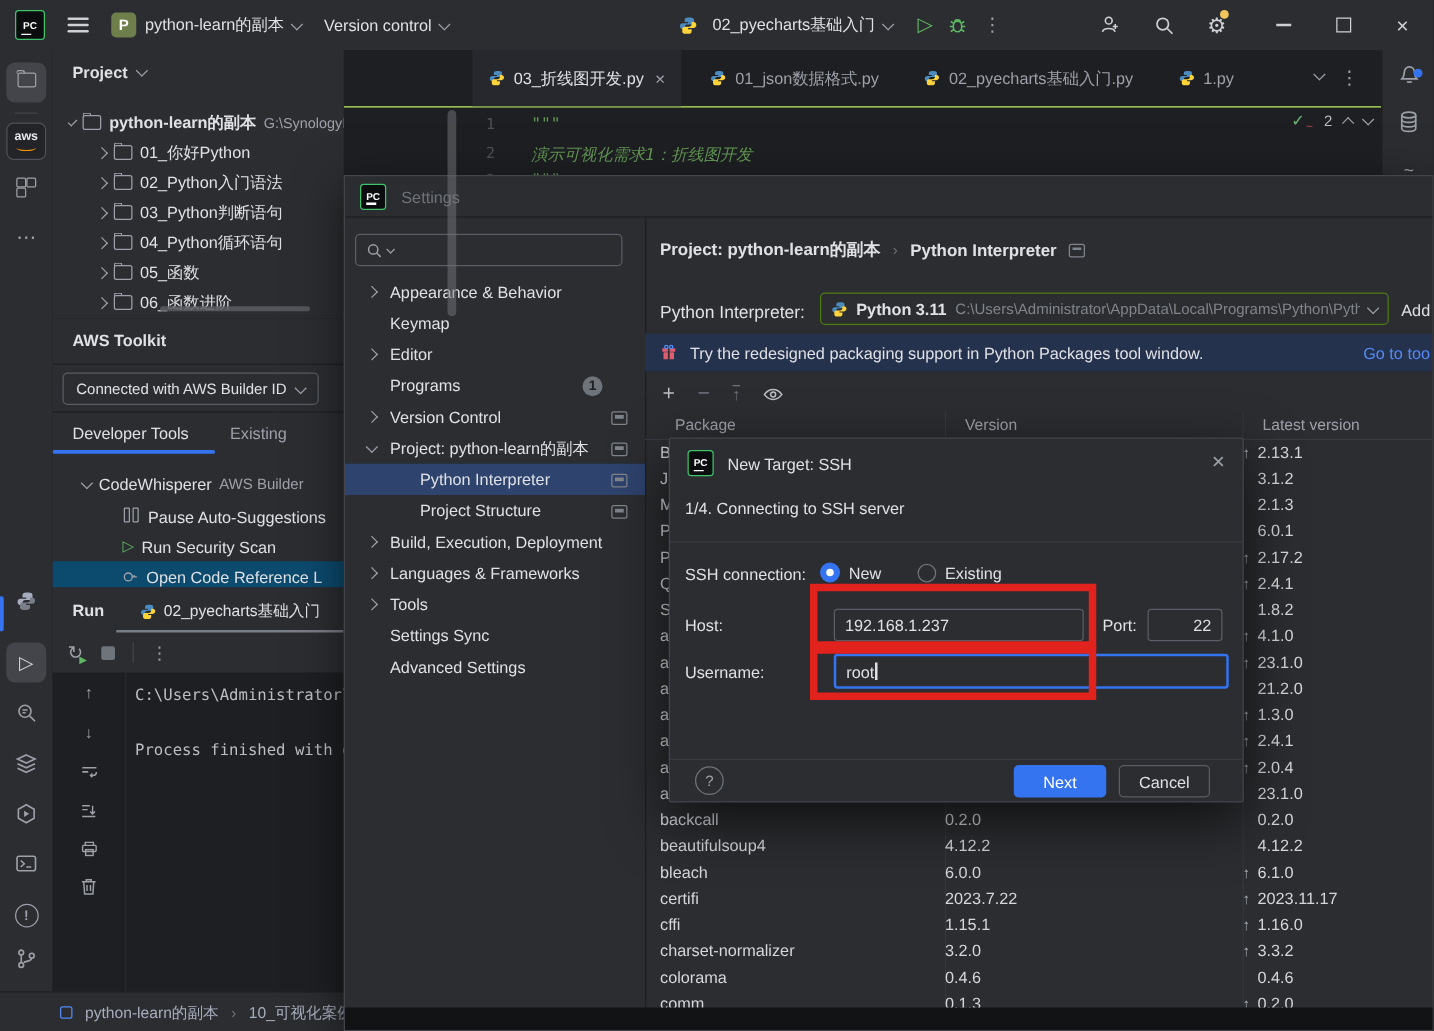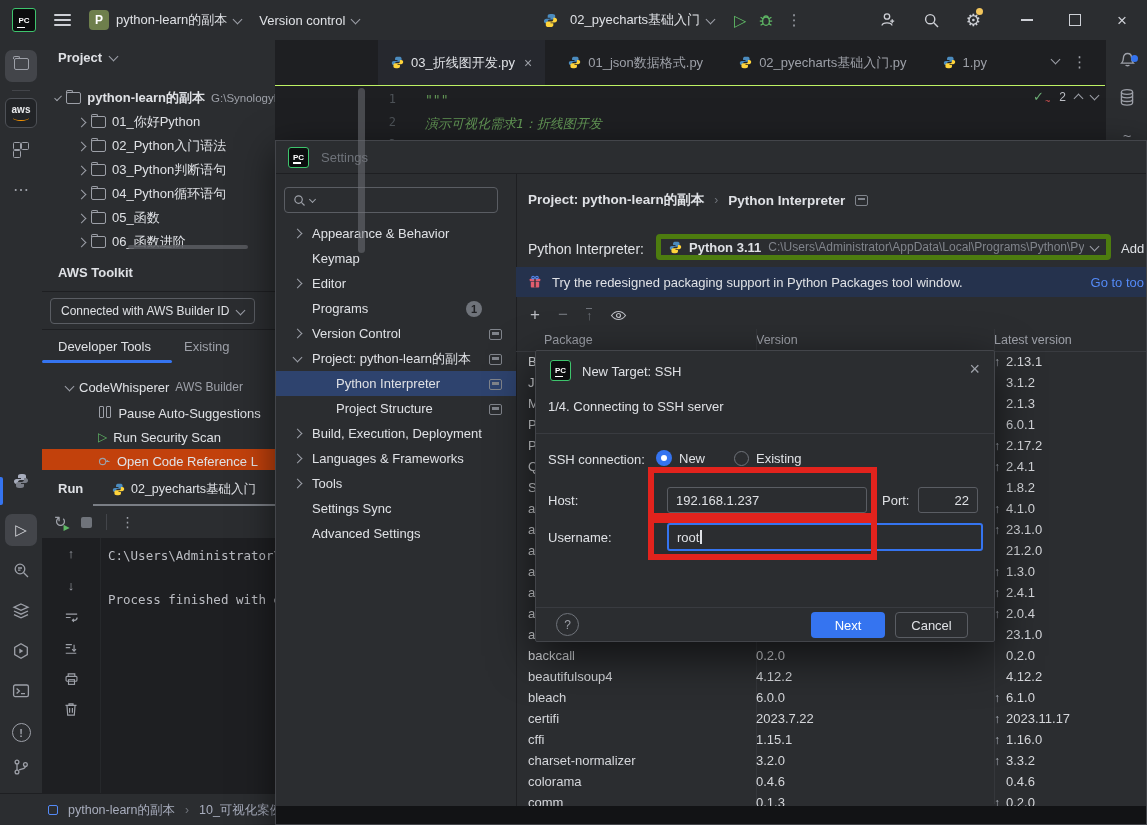--- a/index.html
+++ b/index.html
@@ -101,21 +101,21 @@
   .str .ch{position:absolute;left:18px;}
   .str .lbl{position:absolute;left:36px;white-space:nowrap;}
   .str .lbl.child{left:60px;}
   .str.sel{background:#2e436e;}
   .str .mk{position:absolute;right:14px;top:8px;}
   .badge{position:absolute;right:34px;width:16px;height:16px;border-radius:50%;background:#6f737a;color:#1e1f22;
          font-size:11px;font-weight:bold;display:flex;align-items:center;justify-content:center;}
   .s-content{position:absolute;left:240px;top:32px;right:0;bottom:0;overflow:hidden;}
   .crumb{position:absolute;left:12px;top:18px;display:flex;align-items:center;gap:10px;font-weight:bold;font-size:13.5px;}
   .interp-label{position:absolute;left:12px;top:68px;font-size:14px;}
-  .combo{position:absolute;left:140px;top:61px;width:455px;height:26px;border:5px solid #4d7c0f;border-radius:4px;
+  .combo{position:absolute;left:140px;top:61px;width:455px;height:26px;border:1px solid #4d7c0f;border-radius:4px;
          display:flex;align-items:center;gap:7px;padding:0 8px;box-sizing:border-box;white-space:nowrap;overflow:hidden;}
   .combo .path{color:#80848b;font-size:12px;overflow:hidden;flex:1;}
   .addlink{position:absolute;left:605px;top:68px;font-size:13px;color:#dfe1e5;white-space:nowrap;}
   .banner{position:absolute;left:0;top:94px;right:0;height:30px;background:#25324d;display:flex;align-items:center;gap:10px;padding-left:12px;font-size:13px;}
   .banner .lnk{position:absolute;right:2px;color:#548af7;white-space:nowrap;}
   .pkgbar{position:absolute;left:0px;top:128px;height:28px;display:flex;align-items:center;gap:18px;padding-left:14px;color:#bcbec4;font-size:17px;}
   .pkgbar .dim{color:#6f737a;}
   .upg{display:inline-block;border-top:1.6px solid #6f737a;padding-top:0px;color:#6f737a;font-size:13px;line-height:1;}
   .thead{position:absolute;left:0;right:0;top:156px;height:22px;border-bottom:1px solid #393b40;color:#9da0a8;font-size:12.5px;display:flex;align-items:center;}
   .colline{position:absolute;top:156px;bottom:20px;width:1px;background:#35373b;}
@@ -342,21 +342,21 @@
       <span class="muted" style="font-size:12px;overflow:hidden;">AWS Builder</span>
     </div>
     <div class="trow" style="top:146px;">
       <span class="pausebars" style="margin-left:56px;"><i></i><i></i></span>
       <span>Pause Auto-Suggestions</span>
     </div>
     <div class="trow" style="top:170px;">
       <span style="margin-left:56px;color:#5fb865;font-size:12px;">▷</span>
       <span>Run Security Scan</span>
     </div>
-    <div class="trow" style="top:194px;background:#c2410c;">
+    <div class="trow" style="top:194px;background:#0c4a6e;">
       <span style="margin-left:56px;">
         <svg width="13" height="13" viewBox="0 0 14 14" fill="none" stroke="#9da0a8" stroke-width="1.2">
             <circle cx="5" cy="7" r="3.4"></circle>
             <path d="M8.4 7h4M10 5.4V7"></path>
           </svg>
       </span>
       <span>Open Code Reference L</span>
     </div>
   </div>
 
@@ -597,21 +597,21 @@
         <span class="dim">−</span>
         <span class="upg">↑</span>
         <span>
           <svg width="17" height="15" viewBox="0 0 17 15" fill="none" stroke="#bcbec4" stroke-width="1.2">
               <path d="M1.5 7.5S4.3 3.5 8.5 3.5s7 4 7 4-2.8 4-7 4-7-4-7-4z"></path>
               <circle cx="8.5" cy="7.5" r="2"></circle>
             </svg>
         </span>
       </div>
       <div class="thead">
-        <span style="width:240px;padding-left:28px;box-sizing:border-box;">Package</span>
+        <span style="width:240px;padding-left:8px;box-sizing:border-box;margin-left:16px;">Package</span>
         <span style="width:238px;">Version</span>
         <span>Latest version</span>
       </div>
       <div class="colline" style="left:240px;"></div>
       <div class="colline" style="left:478px;"></div>
 
       <div class="pr" style="top:178px;">
           <span class="n">B</span>
           <span class="v"></span>
           <span class="l">

